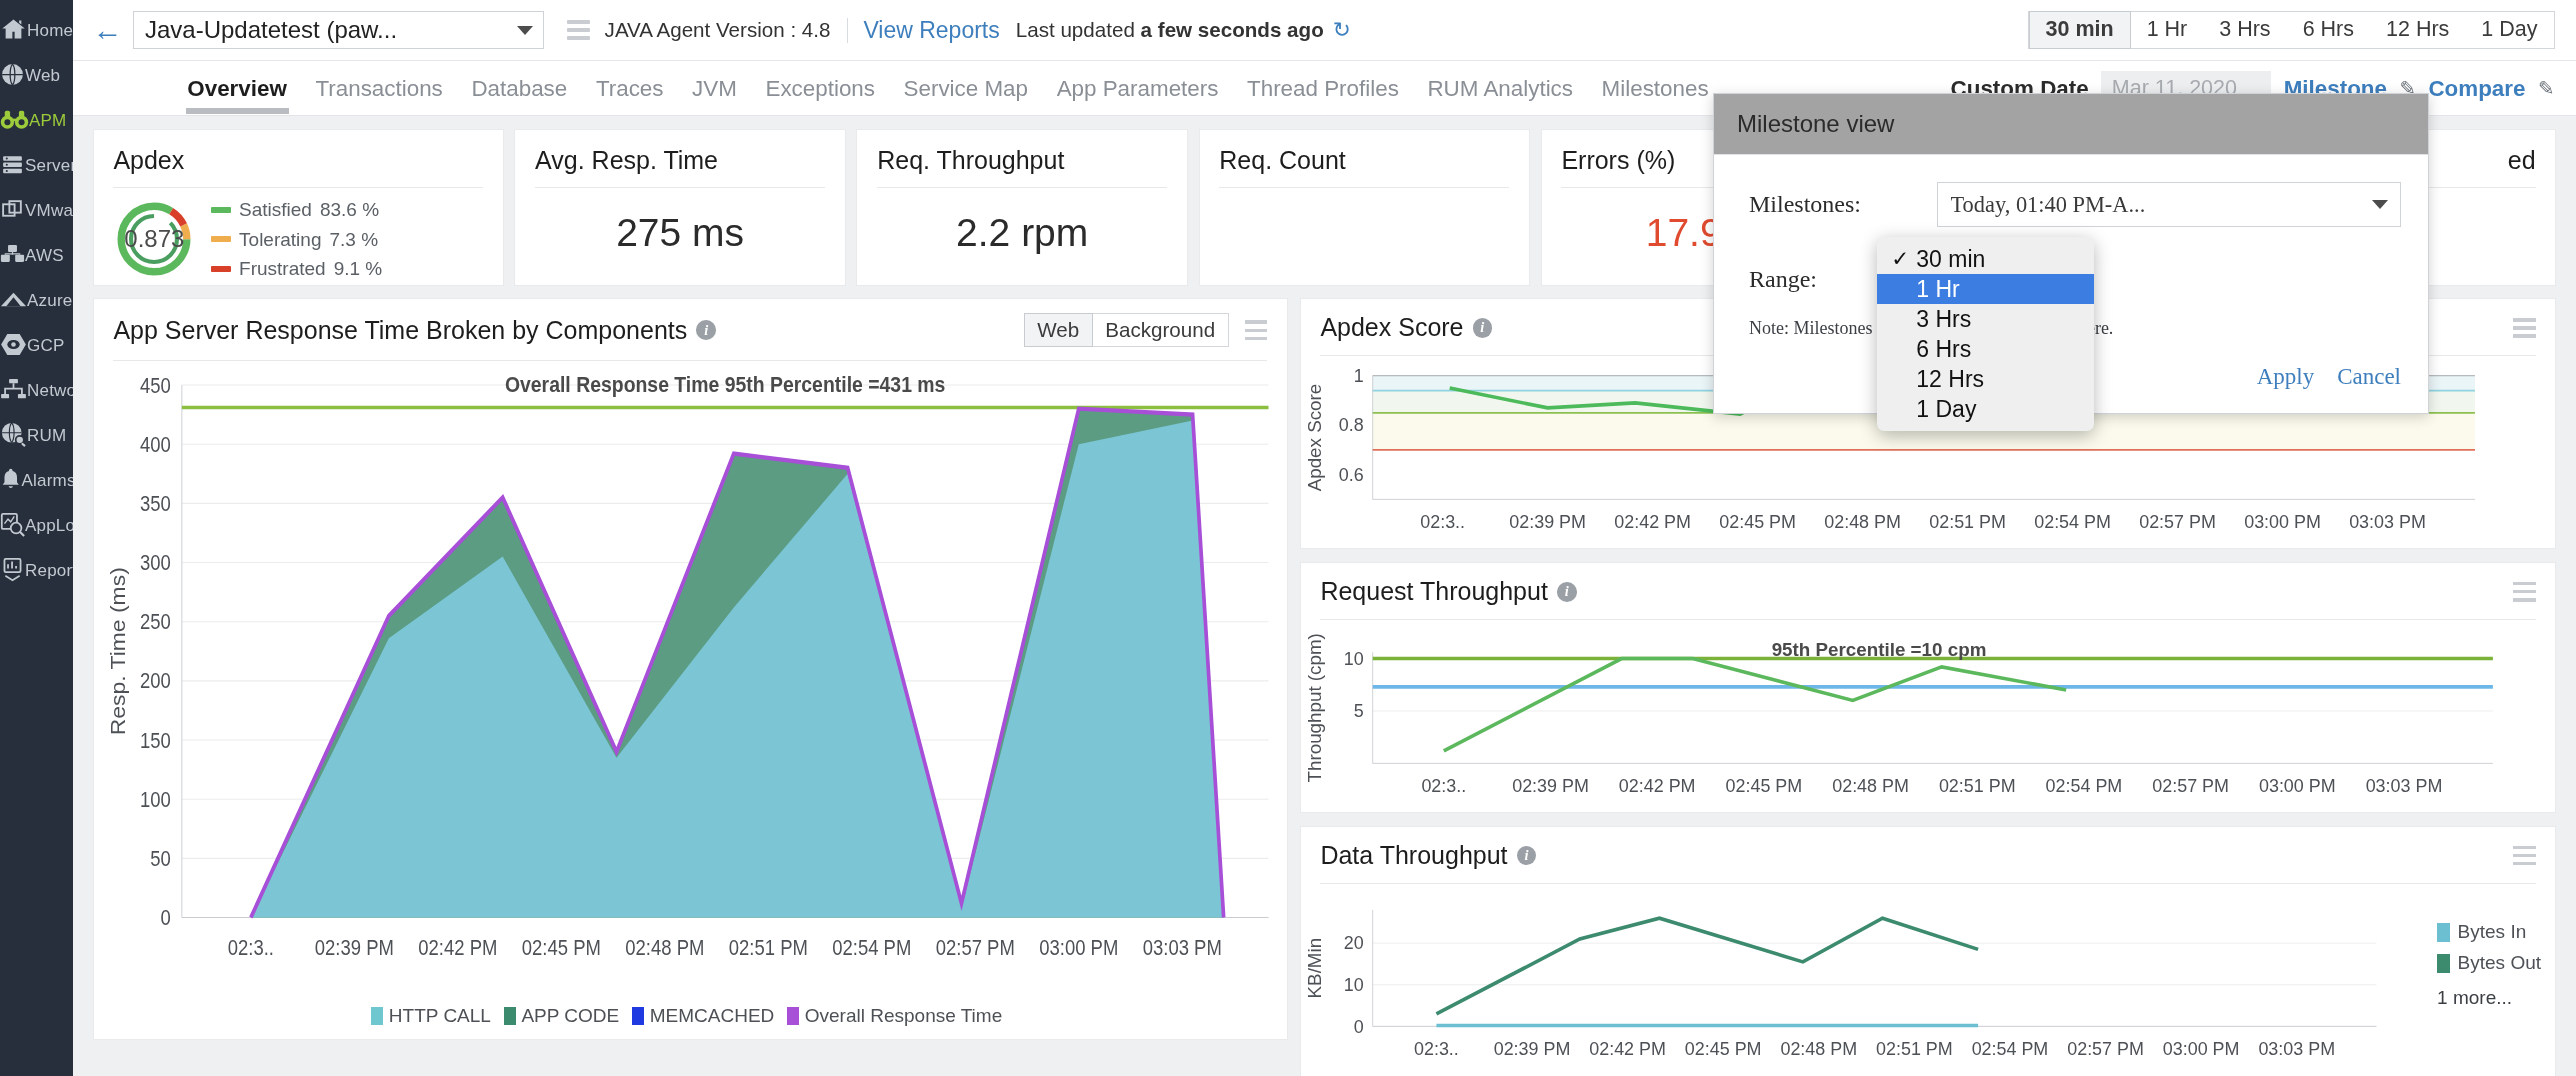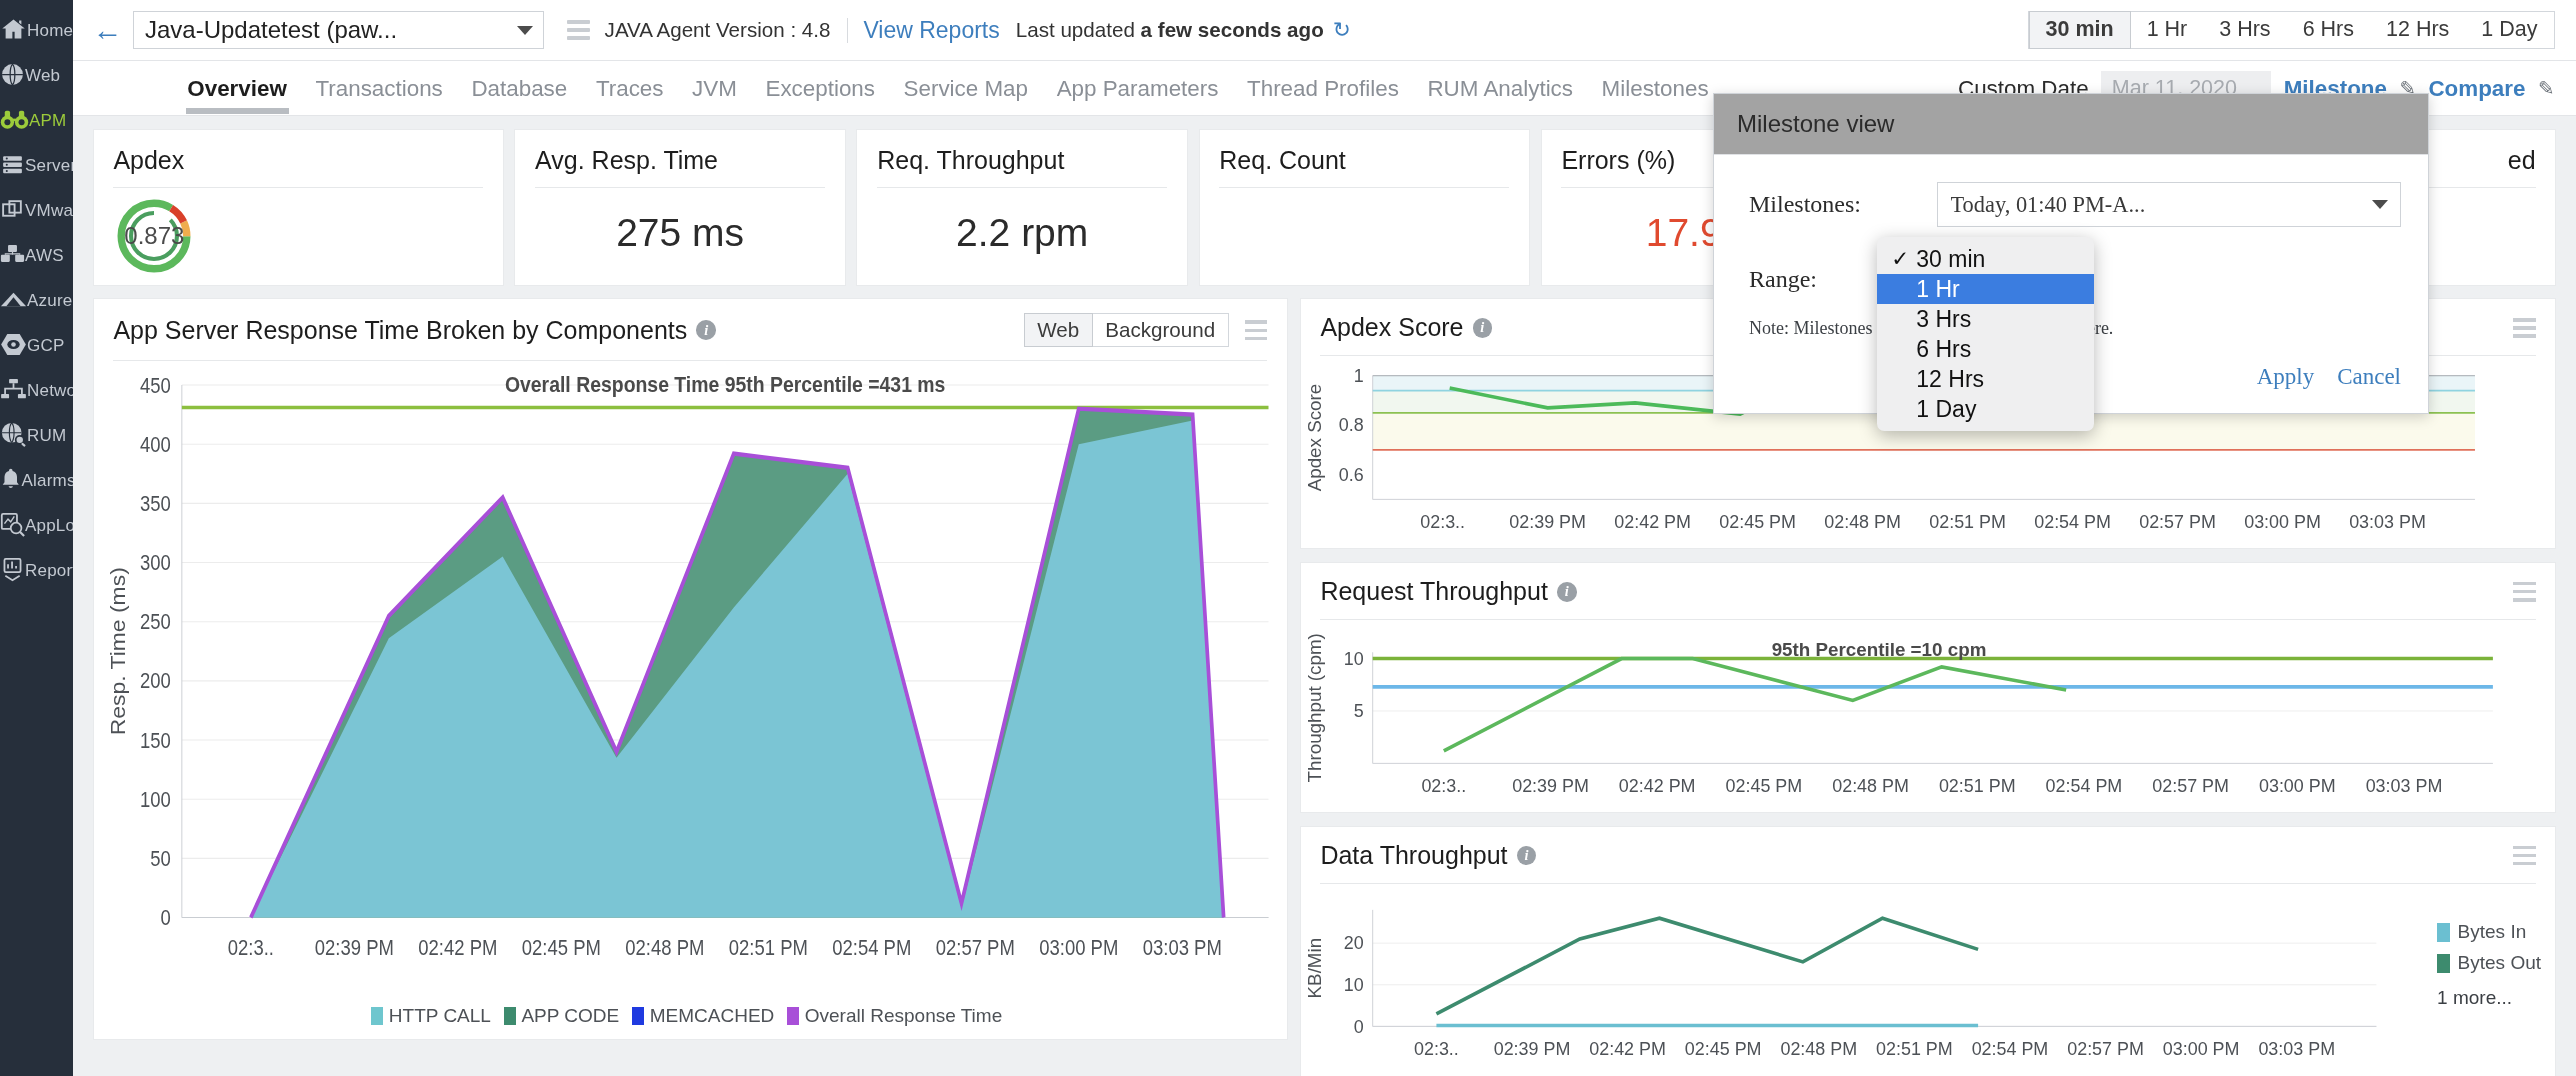--- a/index.html
+++ b/index.html
@@ -77,21 +77,21 @@
     position: relative; border-bottom:0.9px solid #e3e5e8;
   }
   .tab { font-size: 22.4px; color:#8a8f96; padding: 0 14.3px; line-height: 55px; cursor:pointer; white-space:nowrap; }
   .tab.active { color:#1d1d1d; font-weight:700; position:relative; }
   .tab.active:after { content:""; position:absolute; left:12.5px; right:12.5px; bottom:1.8px; height:5.4px; background:#b9bdc2; }
 
   .custom-date {
     position:absolute; right: 21.5px; top: 0; height: 55px;
     display:flex; align-items:center; gap: 12.5px; font-size: 22.4px;
   }
-  .cd-label { color:#2b2b2b; font-weight:400; }
+  .cd-label { color:#2b2b2b; font-weight:700; }
   .cd-input {
     background:#edeef0; border:none; height:36px; width: 170px;
     display:flex; align-items:center; padding: 0 10.7px; color:#a7abb0; font-size:21.5px; cursor:pointer;
   }
   .cd-link { color:#3d7ebd; font-weight:700; cursor:pointer; }
   .pencil { font-size:19.7px; color:#6f757c; }
 
   .content { flex:1; padding: 12.5px 19.7px 0 19.7px; overflow:hidden; position: relative; }
 
   
@@ -406,20 +406,37 @@
           <div class="apdex-body">
             <div class="donut">
               <svg viewBox="0 0 100 100">
                 <circle cx="50" cy="50" r="40" fill="none" stroke="#5cb85c" stroke-width="9" stroke-dasharray="210 41" stroke-dashoffset="-63" transform="rotate(-90 50 50)"></circle>
                 <circle cx="50" cy="50" r="40" fill="none" stroke="#efad4e" stroke-width="9" stroke-dasharray="18 233" stroke-dashoffset="-45" transform="rotate(-90 50 50)"></circle>
                 <circle cx="50" cy="50" r="40" fill="none" stroke="#d9402a" stroke-width="9" stroke-dasharray="23 228" stroke-dashoffset="-22" transform="rotate(-90 50 50)"></circle>
                 <circle cx="50" cy="50" r="28" fill="none" stroke="#4a9e5f" stroke-width="5" stroke-dasharray="154 22" stroke-dashoffset="-22" transform="rotate(-90 50 50)"></circle>
               </svg>
               <div class="val">0.873</div>
             </div>
+            <div class="legend-rows" id="apdex-legend">
+                <div class="r">
+                  <span class="swatch" style="background:#5cb85c"></span>
+                  <span>Satisfied</span>
+                  <span> 83.6 %</span>
+                </div>
+                <div class="r">
+                  <span class="swatch" style="background:#efad4e"></span>
+                  <span>Tolerating</span>
+                  <span> 7.3 %</span>
+                </div>
+                <div class="r">
+                  <span class="swatch" style="background:#d9402a"></span>
+                  <span>Frustrated</span>
+                  <span> 9.1 %</span>
+                </div>
+              </div>
           </div>
         </div>
 
         <div class="kpi">
           <h3>Avg. Resp. Time</h3>
           <div class="rule"></div>
           <div class="big">275 ms</div>
         </div>
 
         <div class="kpi">

